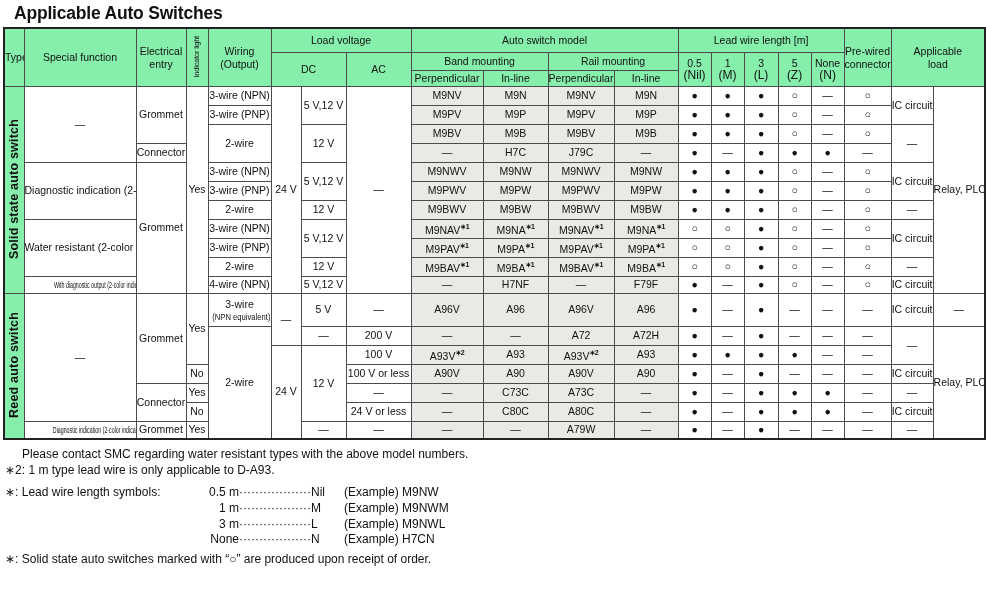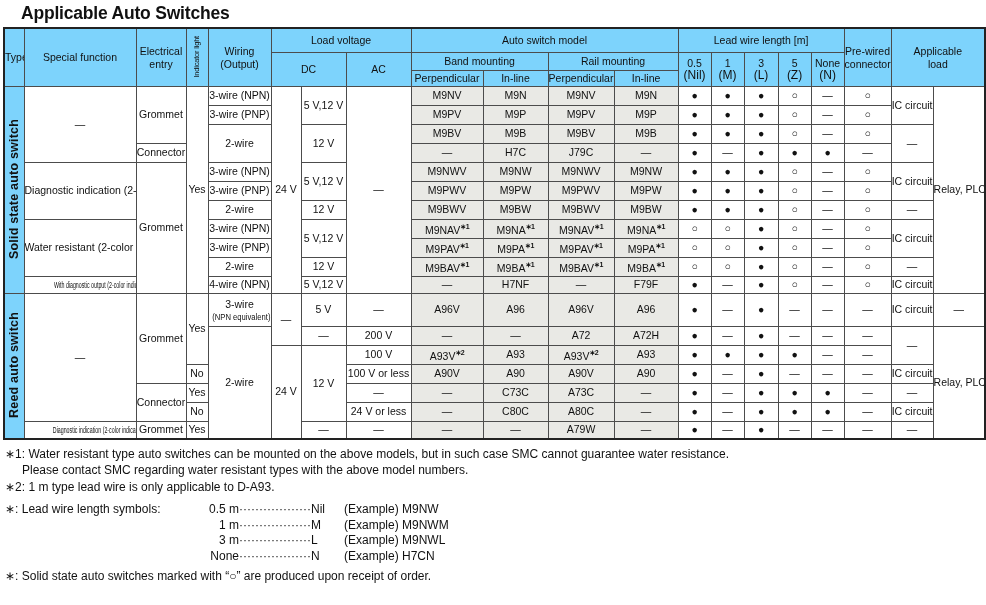--- a/index.html
+++ b/index.html
@@ -1,32 +1,32 @@
 <!DOCTYPE html>
 <html><head>
 <meta charset="utf-8">
 <style>
   html,body{margin:0;padding:0;background:#fff;}
   body{width:986px;font-family:"Liberation Sans",sans-serif;color:#111;-webkit-font-smoothing:antialiased;}
   .page{padding:2px 2px 0 3px;}
-  .titlebar{display:flex;align-items:center;margin:1px 0 3px 18px;white-space:nowrap;gap:24px;}
+  .titlebar{display:flex;align-items:center;margin:1px 0 3px 11px;white-space:nowrap;gap:24px;}
   .title{font-size:17.5px;font-weight:bold;letter-spacing:-0.2px;}
   .subtitle{font-size:12px;margin-left:1px;}
 
   table.sw{border-collapse:collapse;table-layout:fixed;width:981px;}
   table.sw td,table.sw th{border:1px solid #4c4c4c;padding:0;text-align:center;vertical-align:middle;
     font-size:10.5px;font-weight:normal;line-height:1.08;overflow:hidden;white-space:nowrap;}
   table.sw{border:2px solid #222;}
   tr.hd1 th{height:23px;}
   tr.hd2 th{height:17px;}
   tr.hd3 th{height:15px;}
   tr.body{height:19px;}
   tr.tall{height:33px;}
   tr.short{height:17px;}
-  .gray{background:#7dd3fc;}
+  .gray{background:#86efac;}
   .model{font-weight:bold;font-size:11px;background:#e9e9e5;}
   .model sup{font-size:7px;font-weight:bold;vertical-align:super;letter-spacing:-0.5px;}
   .dot{font-size:11px;}
   .sm{font-size:9.5px;}
   .xs{font-size:12px;}
   .wrap{white-space:normal;line-height:1.05;}
   .two{display:block;line-height:1.15;}
   .cond{display:inline-block;white-space:nowrap;font-size:8.5px;transform:scaleX(0.62);transform-origin:center;}
   .cond2{display:inline-block;white-space:nowrap;font-size:8.5px;transform:scaleX(0.9);transform-origin:center;}
   .vert{writing-mode:vertical-rl;transform:rotate(180deg);display:inline-block;letter-spacing:0.2px;}
@@ -423,21 +423,20 @@
       <td class="dot">●</td>
       <td class="dot">—</td>
       <td class="dot">—</td>
       <td class="dot">—</td>
       <td>—</td>
     </tr>
   </tbody>
     </table>
 
   <div class="notes">
-    <div class="note">∗1: Water resistant type auto switches can be mounted on the above models, but in such case SMC cannot guarantee water resistance.</div>
     <div class="note indent">Please contact SMC regarding water resistant types with the above model numbers.</div>
     <div class="note">∗2: 1 m type lead wire is only applicable to D-A93.</div>
     <div class="lwblock">
       <div class="lwline">
         <span class="lw-label">∗: Lead wire length symbols:</span><span class="lw-len">0.5 m</span><span class="lw-leader">··················</span><span class="lw-sym">Nil</span><span class="lw-ex">(Example) M9NW</span>
       </div>
       <div class="lwline">
         <span class="lw-label"></span><span class="lw-len">1 m</span><span class="lw-leader">··················</span><span class="lw-sym">M</span><span class="lw-ex">(Example) M9NWM</span>
       </div>
       <div class="lwline">

